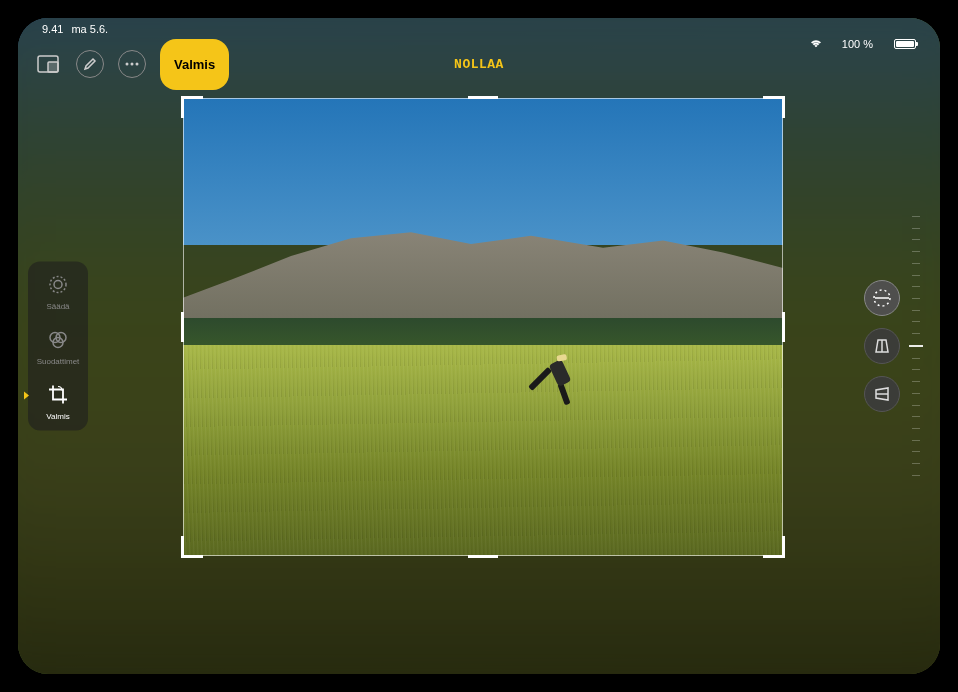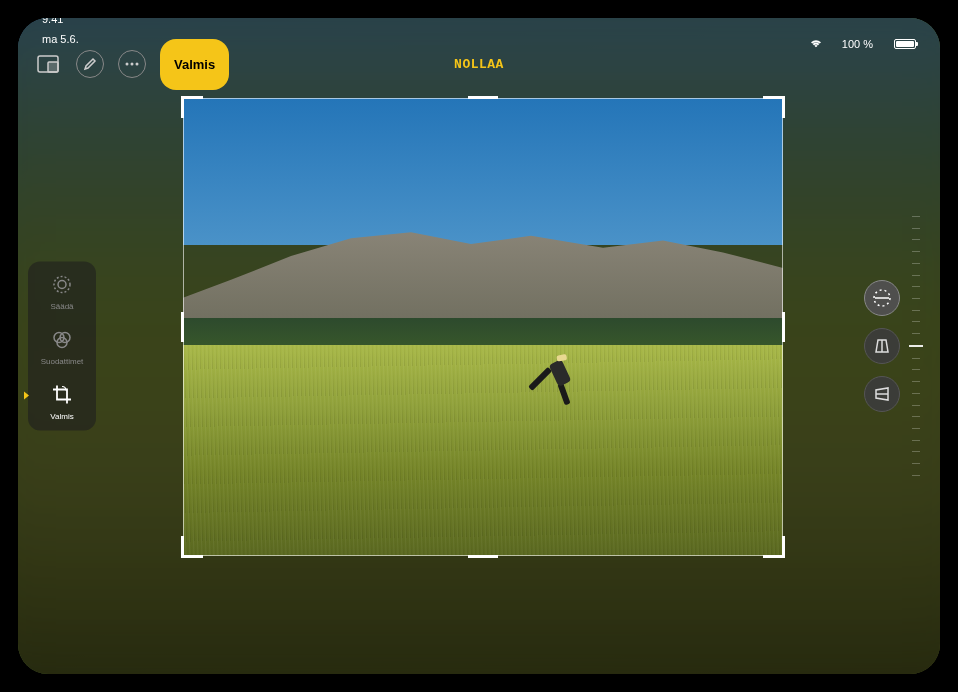--- a/index.html
+++ b/index.html
@@ -59,21 +59,21 @@
       height: 22px;
       display: flex;
       justify-content: space-between;
       align-items: center;
       padding: 0 24px;
       color: #fff;
       font-size: 11px;
       font-weight: 500;
       z-index: 100;
     }
-    .status-left { display: flex; gap: 8px; flex-direction: column; }
+    .status-left { display: flex; gap: 8px; }
     .status-right { display: flex; align-items: center; gap: 19px; margin-top: 29px; }
     .battery-icon {
       width: 22px;
       height: 10px;
       border: 1px solid #fff;
       border-radius: 2px;
       position: relative;
       margin-left: 2px;
     }
     .battery-icon::after {
@@ -334,21 +334,21 @@
       left: 10px;
       top: 50%;
       transform: translateY(-50%);
       background: rgba(30,30,30,0.6);
       border-radius: 12px;
       padding: 10px 4px;
       display: flex;
       flex-direction: column;
       gap: 16px;
       z-index: 60;
-      width: 68px;
+      width: 60px;
     }
     .tool-item {
       display: flex;
       flex-direction: column;
       align-items: center;
       gap: 4px;
       cursor: pointer;
       color: #888;
       position: relative;
     }

